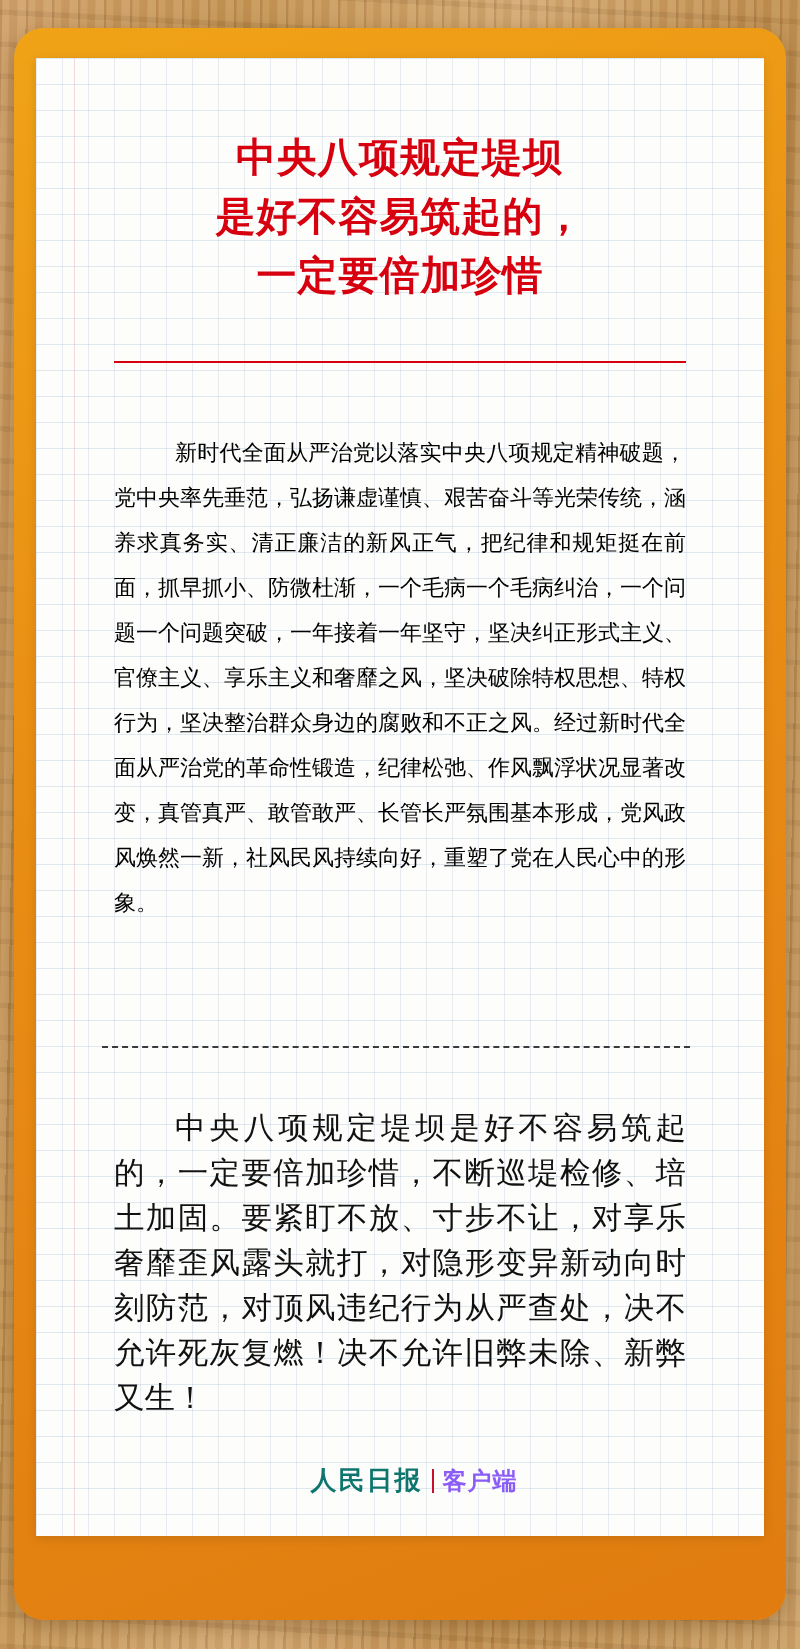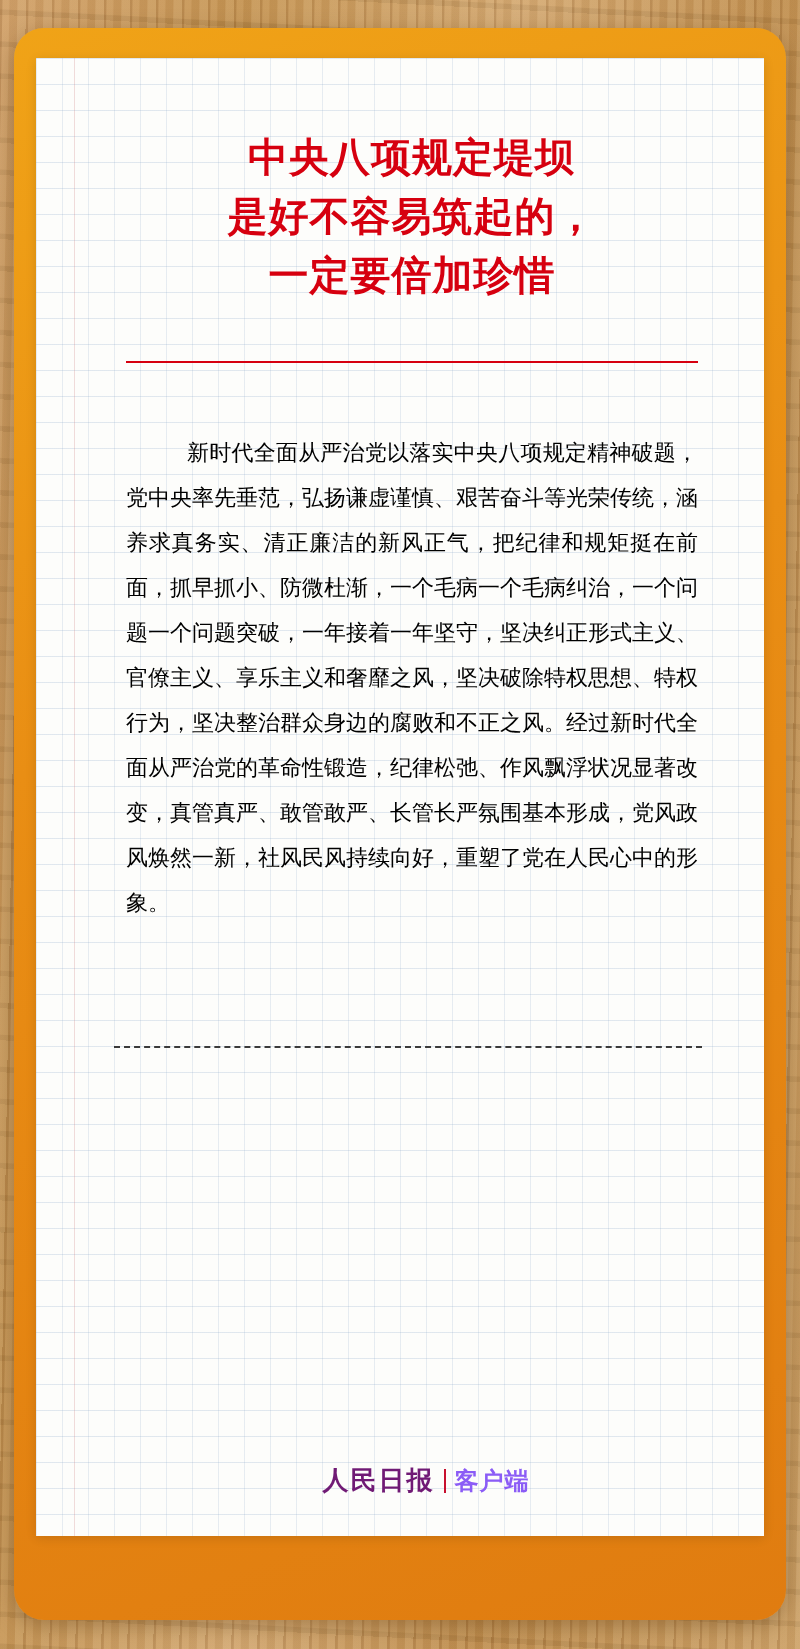--- a/index.html
+++ b/index.html
@@ -93,21 +93,21 @@
     left: 0;
     top: 0;
     width: 38px;
     height: 100%;
     background: rgba(255,255,255,0.0);
     border-right: 1px solid rgba(205, 120, 120, 0.25);
   }
 
   .content {
     position: absolute;
-    left: 12px;
+    left: 0;
     top: 0;
     width: 588px;
     height: 1478px;
     padding: 8px;
     box-sizing: border-box;
   }
 
   .title-block {
     position: absolute;
     left: 48px;
@@ -196,21 +196,21 @@
     position: absolute;
     left: 0;
     top: 1405px;
     width: 728px;
     display: flex;
     align-items: center;
     justify-content: center;
     gap: 9px;
   }
   .footer-brand {
-    color: #701a75;
+    color: #0f766e;
     font-size: 26px;
     font-weight: bold;
     letter-spacing: 2px;
     font-family: Liberation Mono, monospace;
     margin-left: 28px;
   }
   .footer-sep {
     width: 2px;
     height: 24px;
     background: #c8102e;
@@ -239,20 +239,21 @@
         <div class="title-line">是好不容易筑起的，</div>
         <div class="title-line">一定要倍加珍惜</div>
       </div>
 
       <div class="title-rule"></div>
 
       <div class="body-1">新时代全面从严治党以落实中央八项规定精神破题，党中央率先垂范，弘扬谦虚谨慎、艰苦奋斗等光荣传统，涵养求真务实、清正廉洁的新风正气，把纪律和规矩挺在前面，抓早抓小、防微杜渐，一个毛病一个毛病纠治，一个问题一个问题突破，一年接着一年坚守，坚决纠正形式主义、官僚主义、享乐主义和奢靡之风，坚决破除特权思想、特权行为，坚决整治群众身边的腐败和不正之风。经过新时代全面从严治党的革命性锻造，纪律松弛、作风飘浮状况显著改变，真管真严、敢管敢严、长管长严氛围基本形成，党风政风焕然一新，社风民风持续向好，重塑了党在人民心中的形象。</div>
 
       <div class="dash-rule"></div>
 
+      <div class="body-2">中央八项规定堤坝是好不容易筑起的，一定要倍加珍惜，不断巡堤检修、培土加固。要紧盯不放、寸步不让，对享乐奢靡歪风露头就打，对隐形变异新动向时刻防范，对顶风违纪行为从严查处，决不允许死灰复燃！决不允许旧弊未除、新弊又生！</div>
 
       <div class="footer-logo">
         <span class="footer-brand">人民日报</span>
         <span class="footer-sep"></span>
         <span class="footer-sub">客户端</span>
       </div>
 
     </div>
   </div>
 </div>

